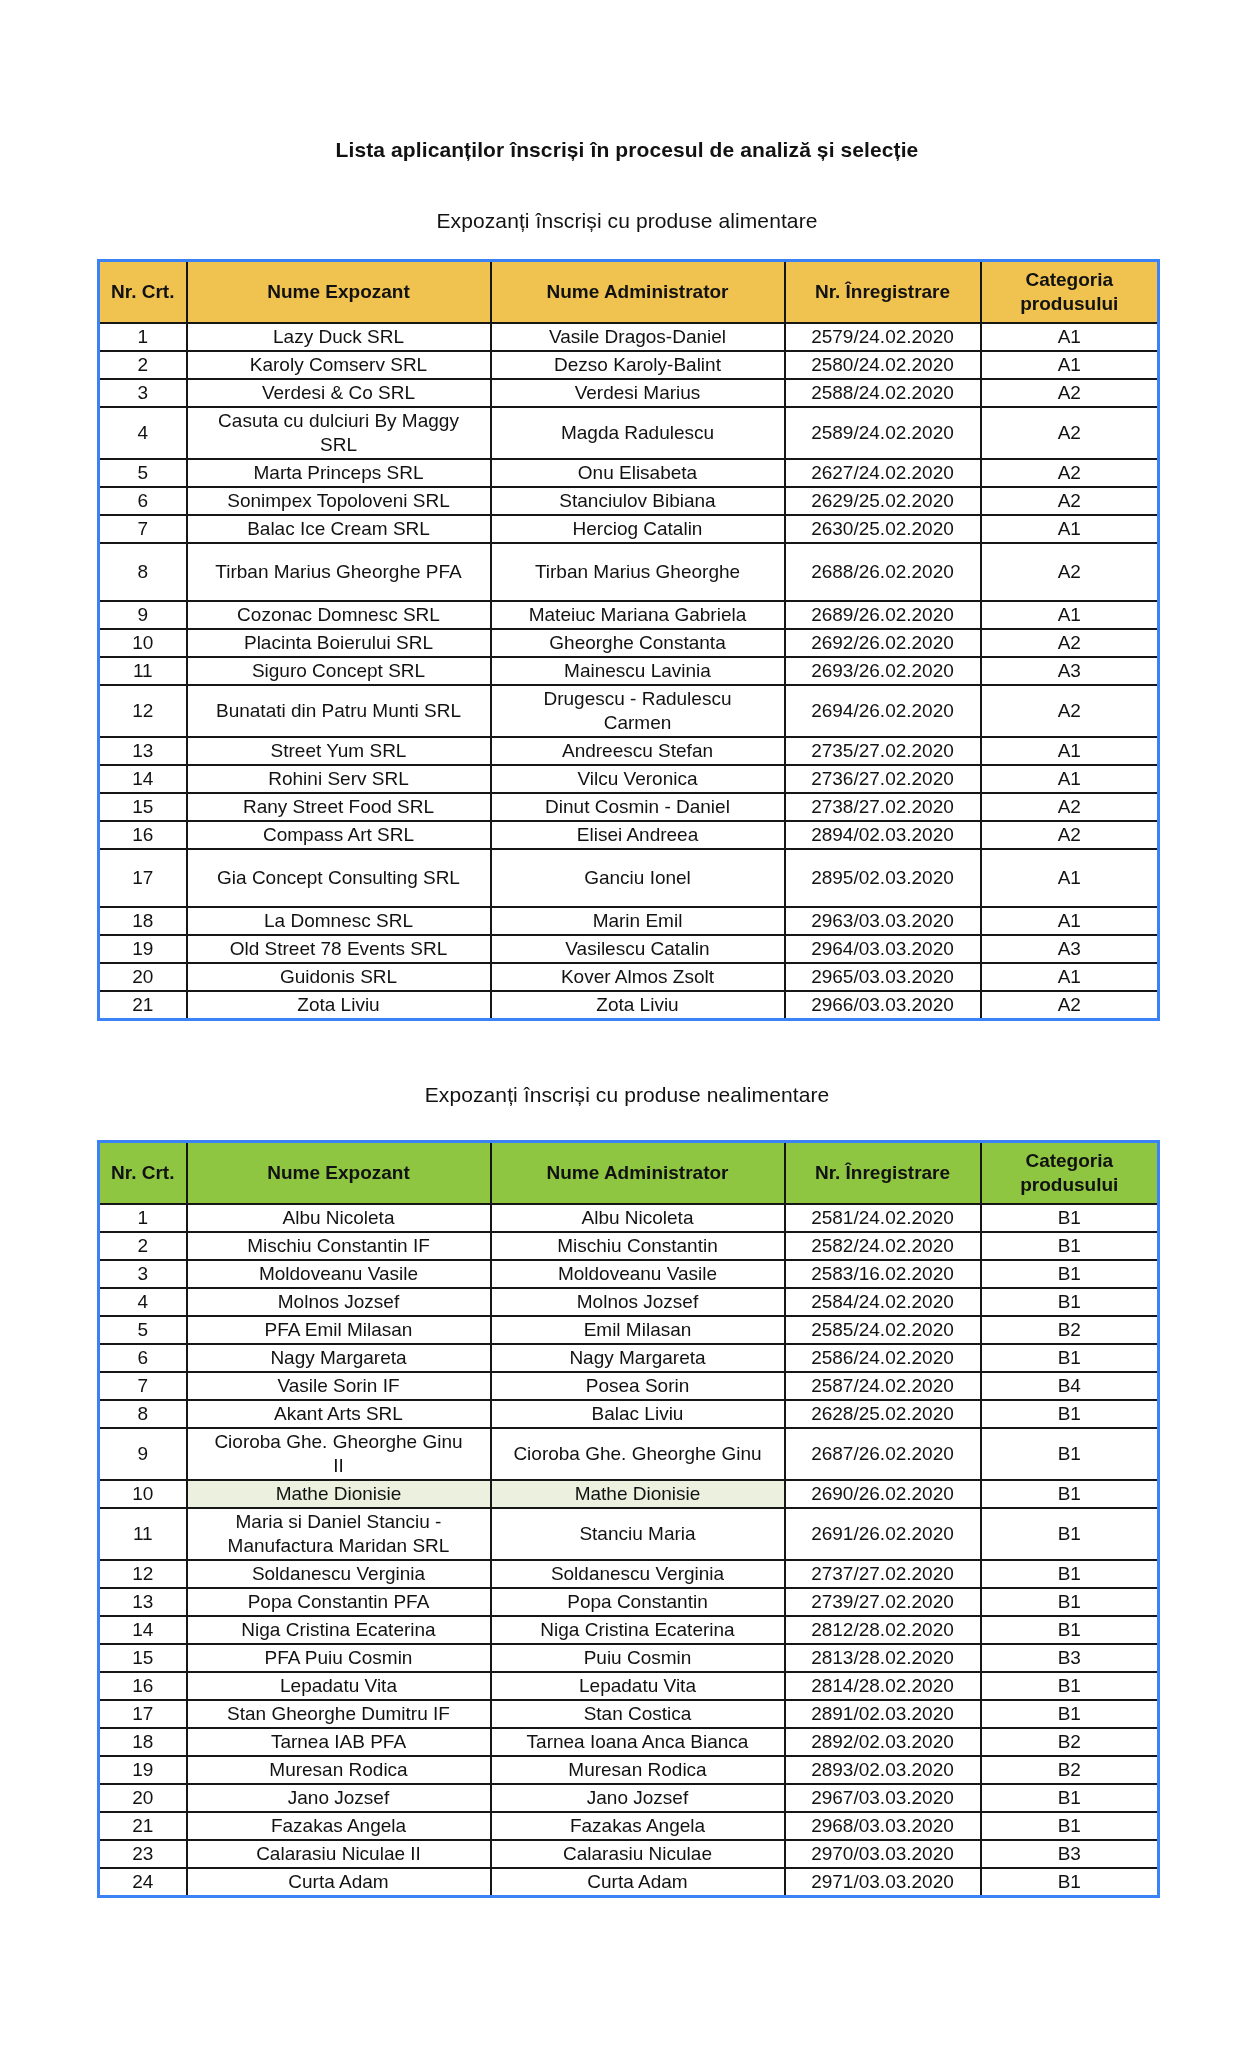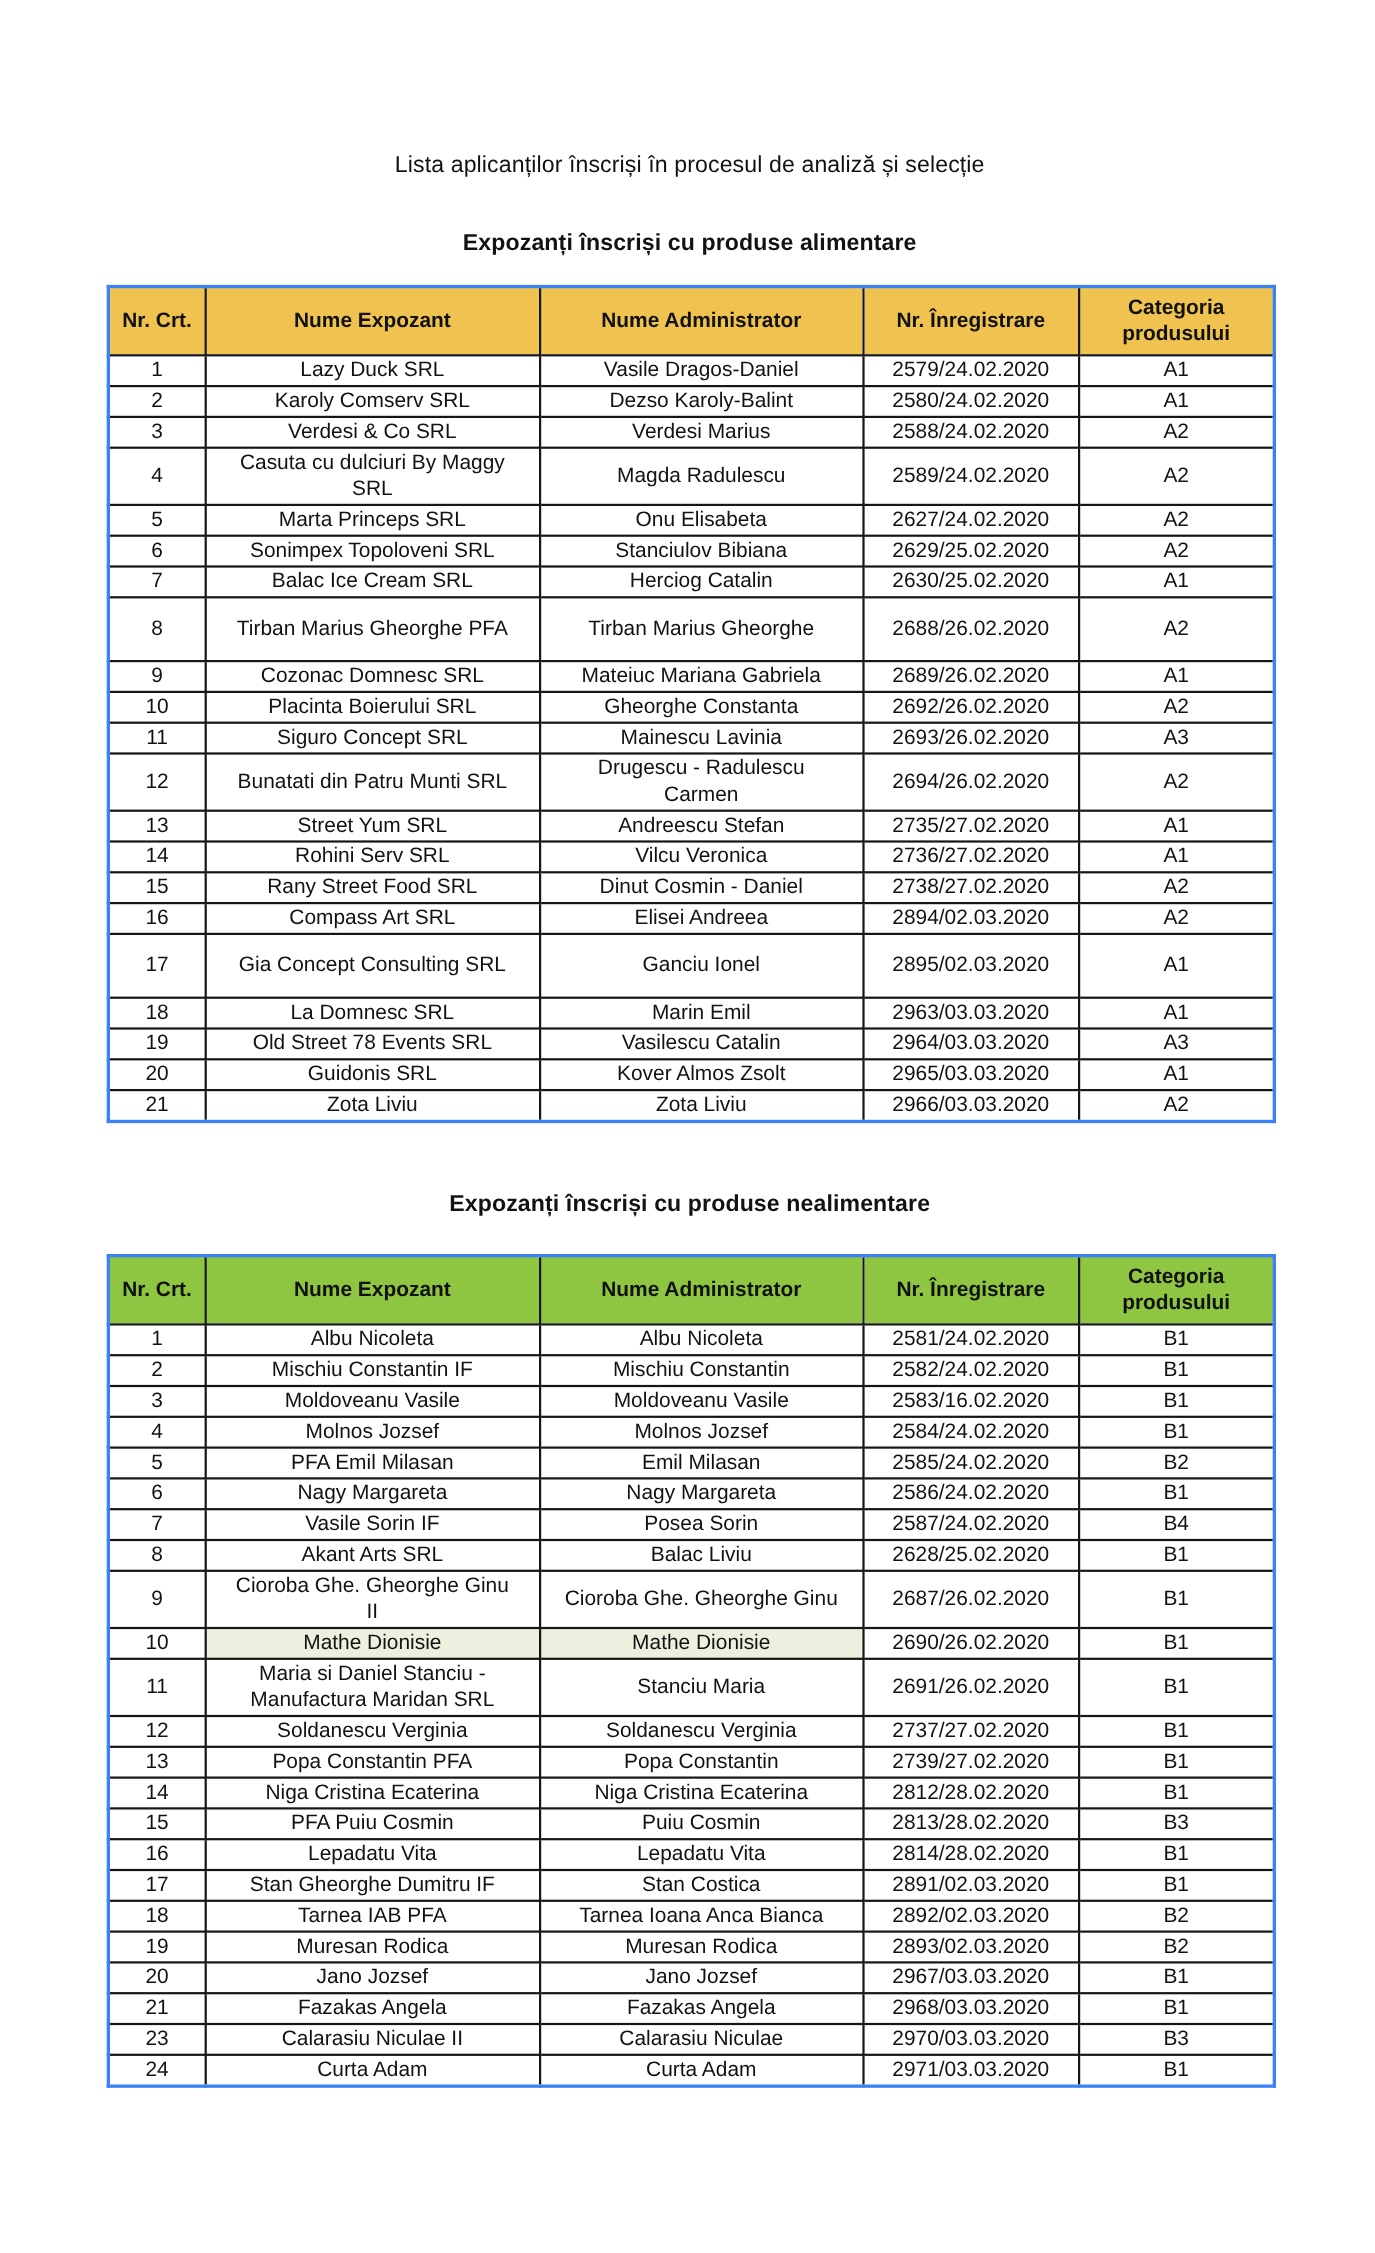--- a/index.html
+++ b/index.html
@@ -17,28 +17,28 @@
   .page {
     box-sizing: border-box;
     width: 1250px;
     padding: 134px 93px 40px 97px;
   }
   .doc-title {
     margin: 0;
     text-align: center;
     font-size: 21px;
     line-height: 31px;
-    font-weight: normal;
+    font-weight: bold;
     letter-spacing: 0.1px;
   }
   .section-heading {
     text-align: center;
     font-size: 21px;
     line-height: 24px;
-    font-weight: bold;
+    font-weight: normal;
     letter-spacing: 0.1px;
   }
   .heading-food    { margin: 44px 0 26px 0; }
   .heading-nonfood { margin: 62px 0 33px 0; }
 
   table.applicants {
     border-collapse: collapse;
     table-layout: fixed;
     width: 1060px;
     border: 3px solid #3b82f6;

